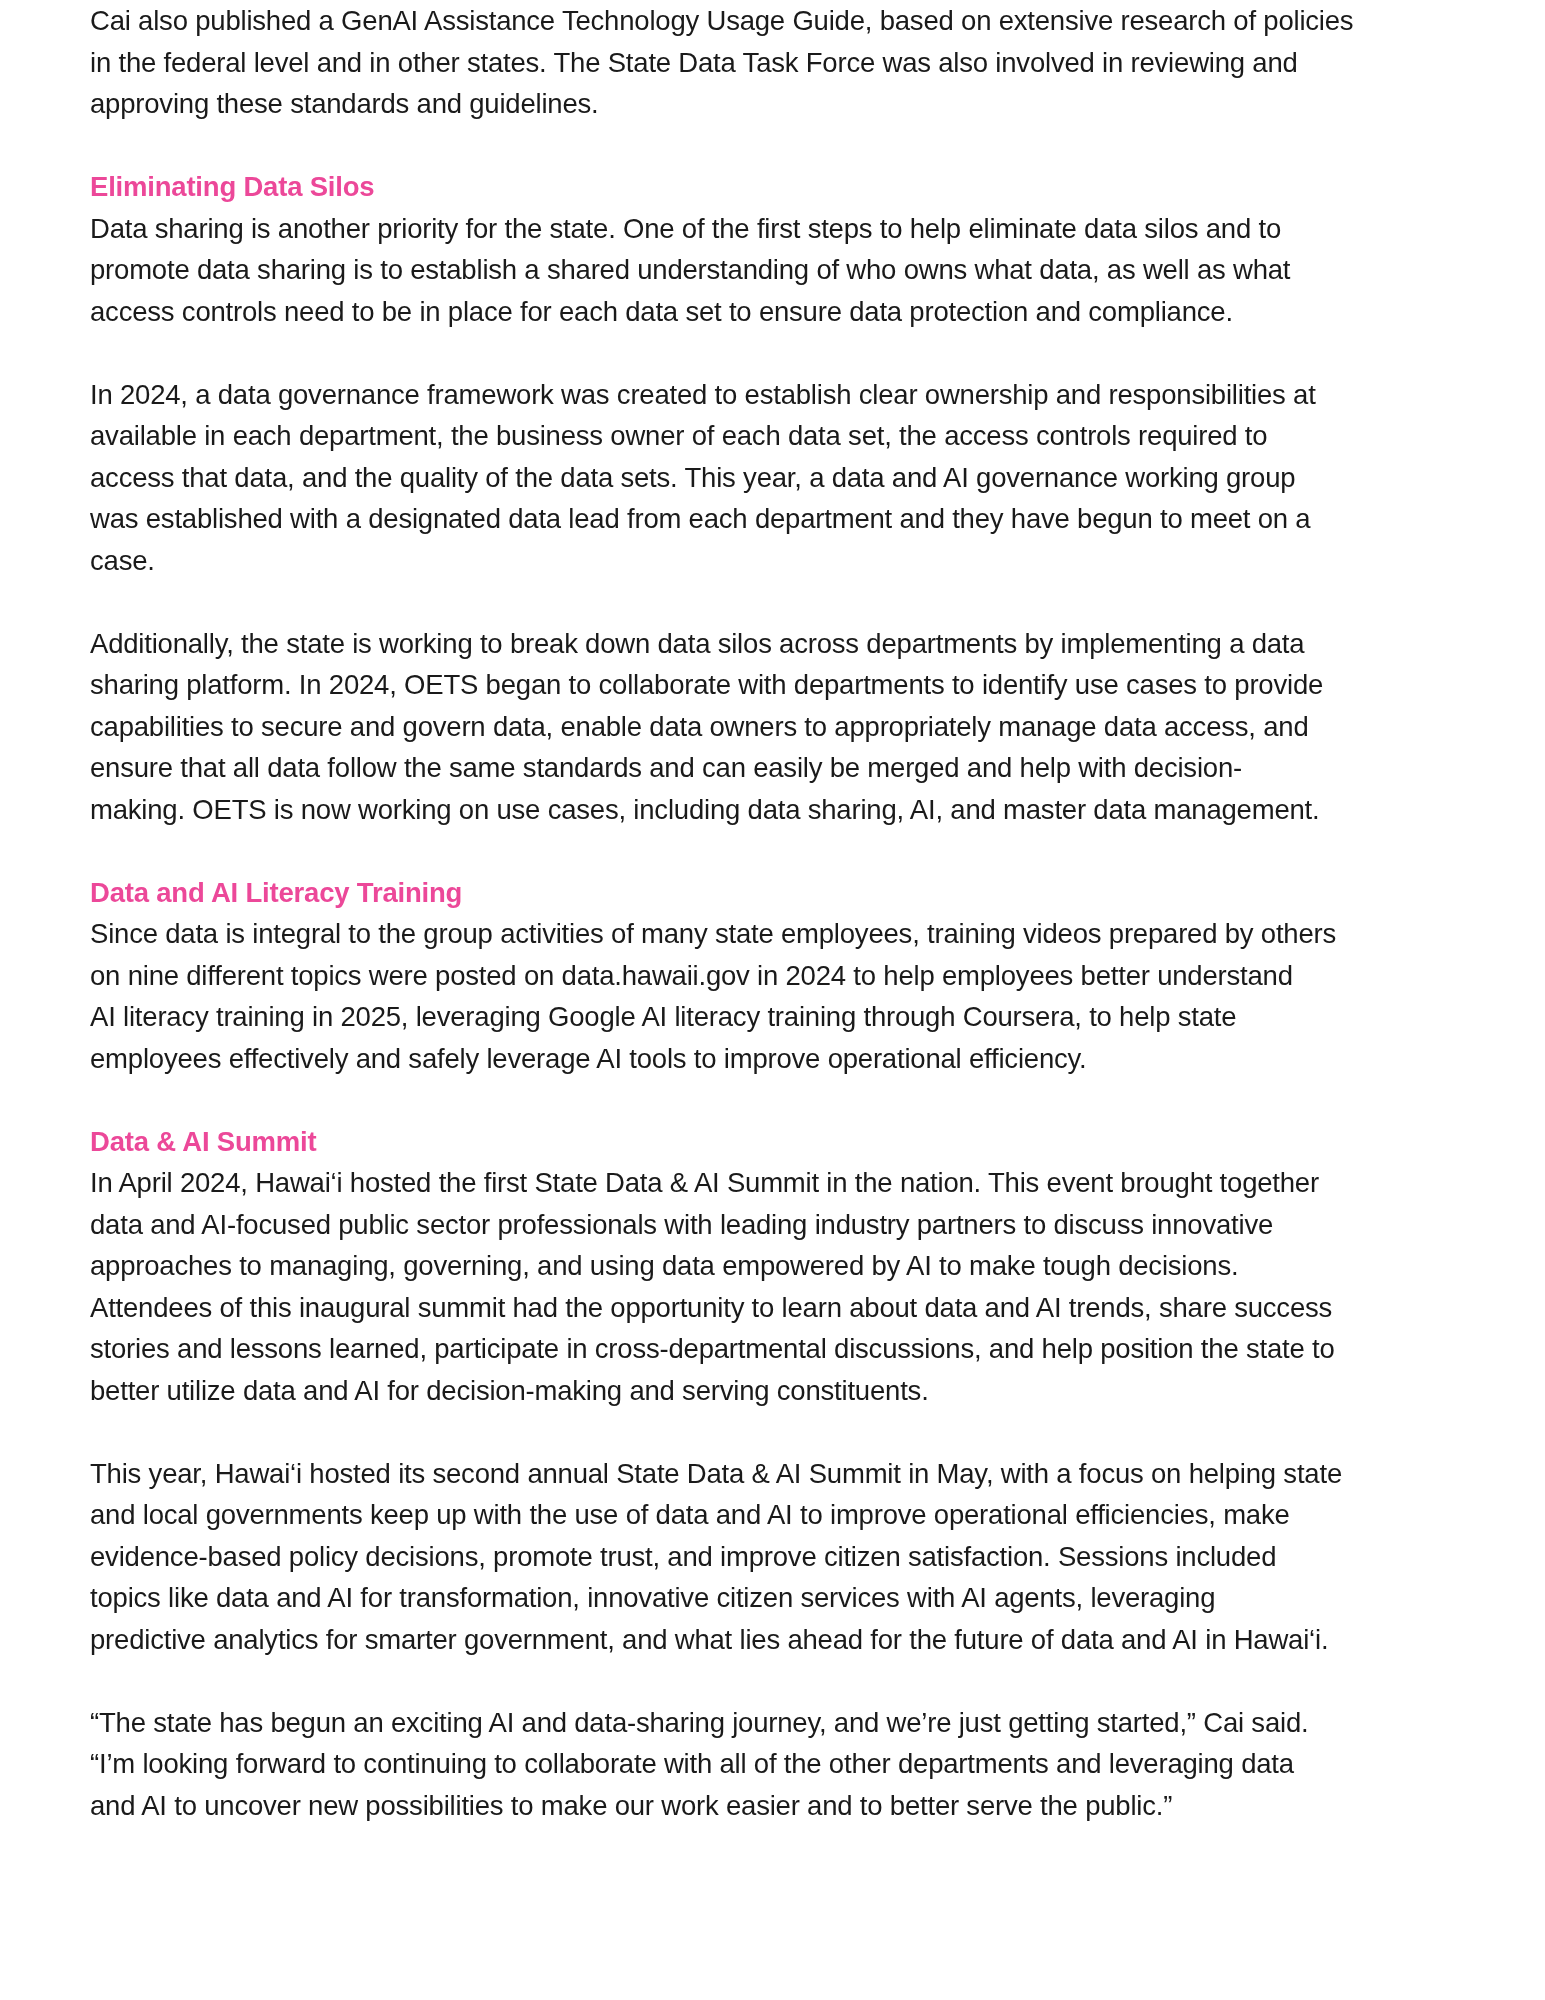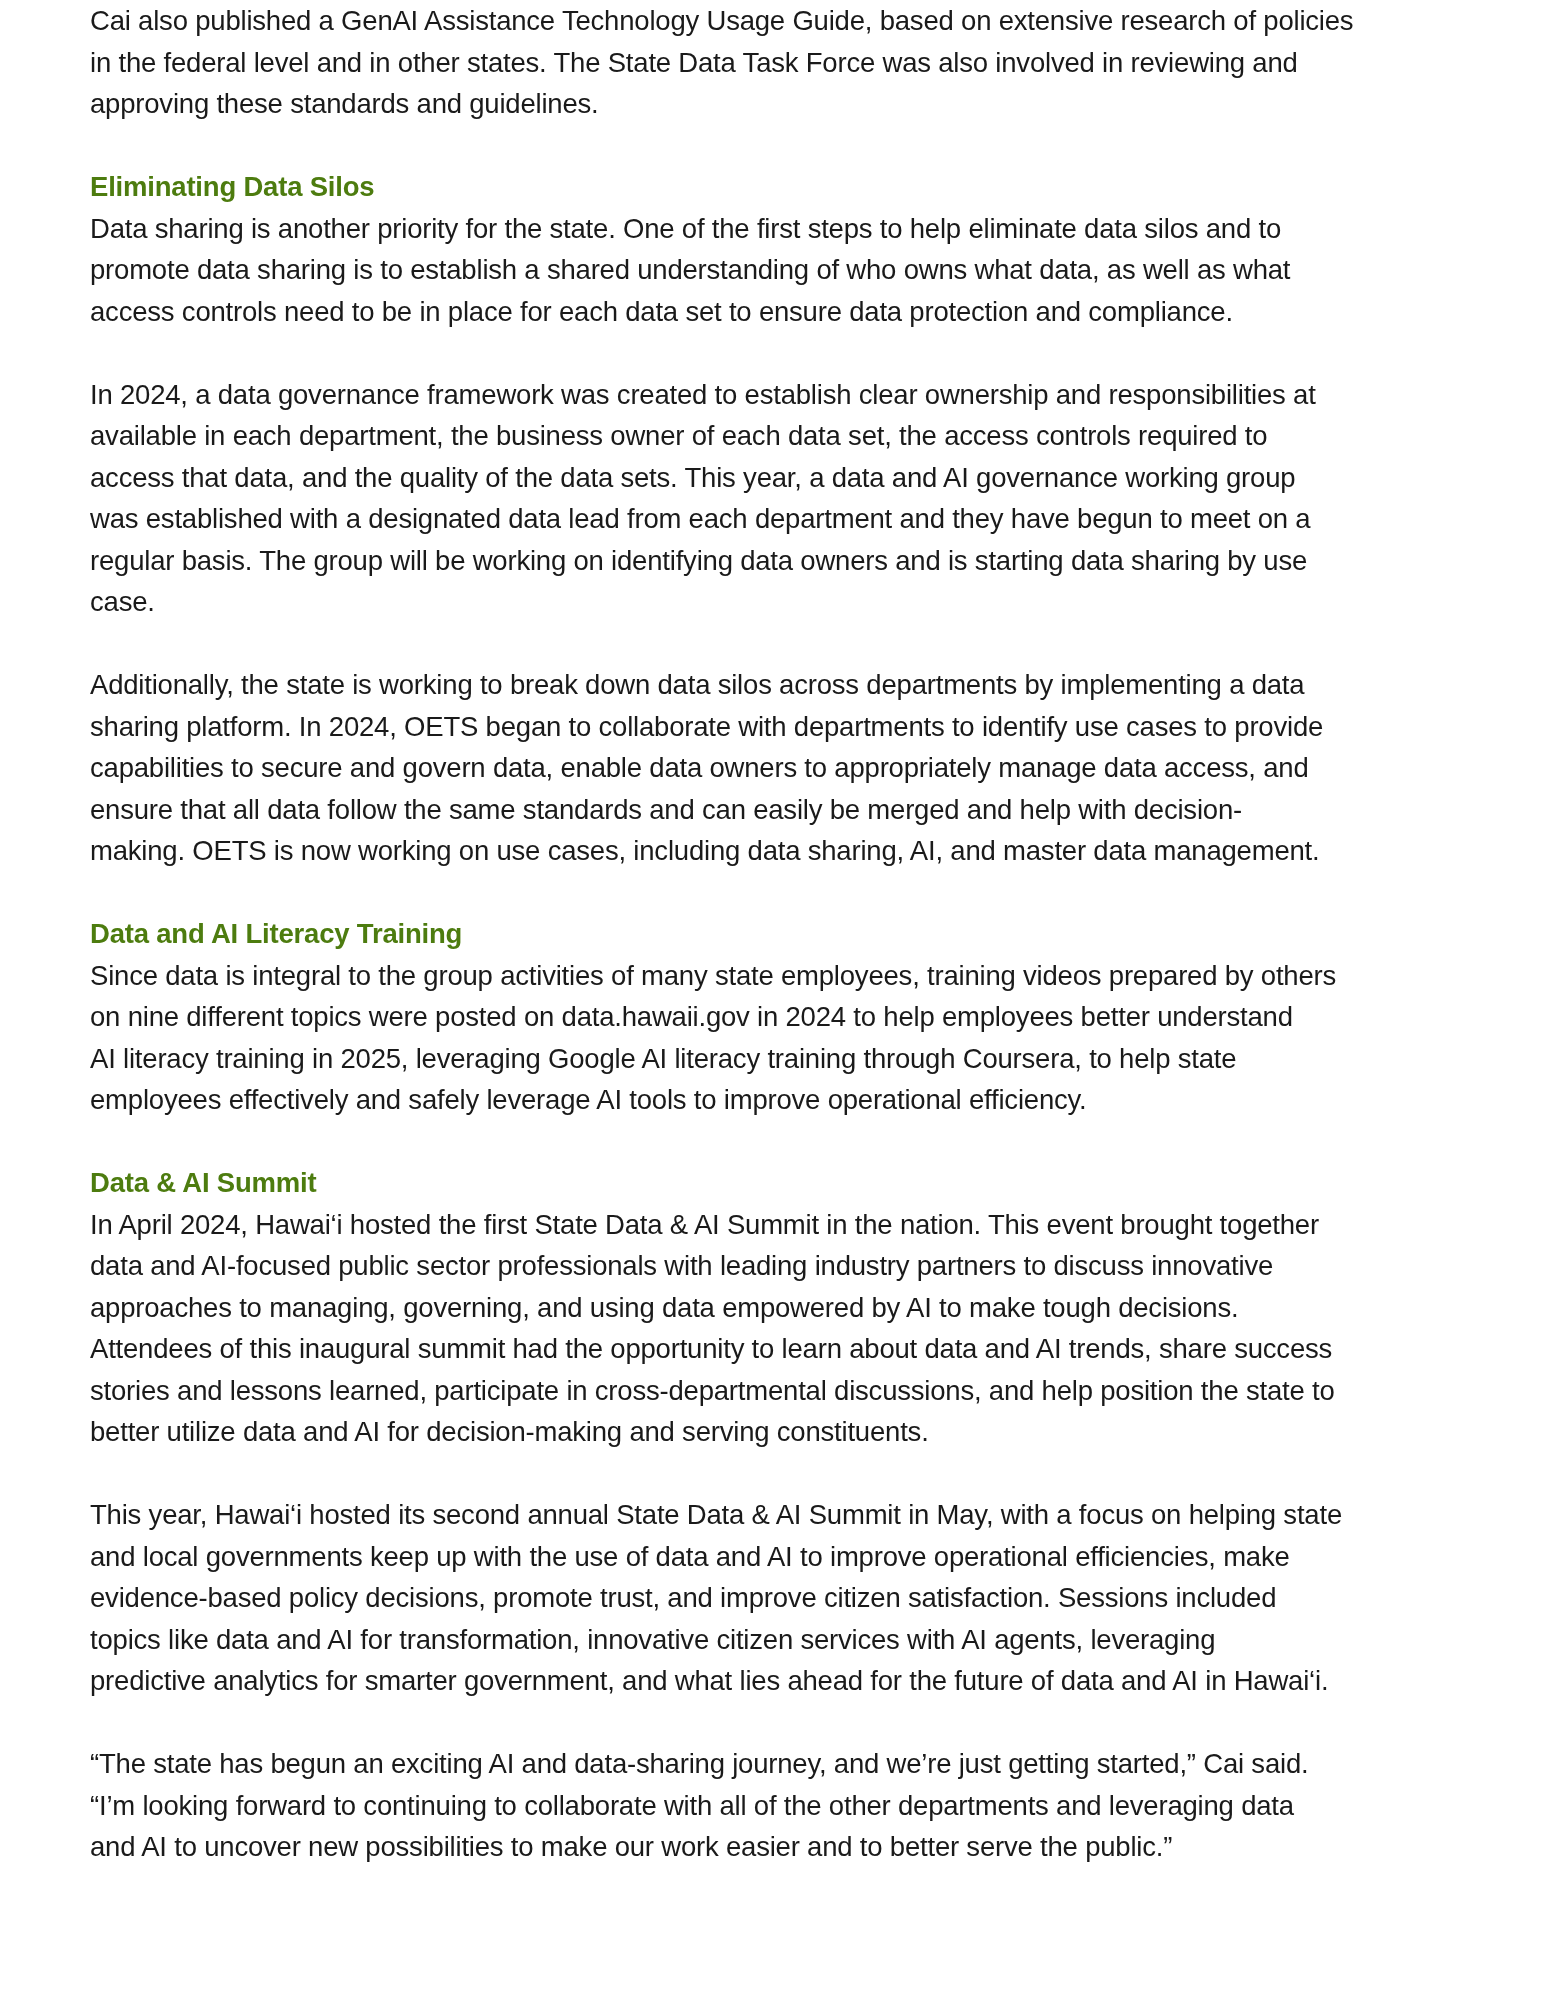--- a/index.html
+++ b/index.html
@@ -4,21 +4,21 @@
 <style>
   html, body { margin: 0; padding: 0; background: #ffffff; }
   body { width: 1545px; height: 2000px; position: relative; overflow: hidden; }
   .page {
     position: absolute; left: 90px; top: 0; width: 1420px;
     font-family: "Liberation Sans", sans-serif;
     font-size: 27.5px; color: #1a1a1a; letter-spacing: -0.2px;
   }
   .line { display: block; height: 41.5px; line-height: 41.5px; white-space: nowrap; }
   .gap { display: block; height: 41.5px; }
-  .heading { font-weight: bold; color: #4d7c0f; }
+  .heading { font-weight: bold; color: #ec4899; }
   .italic { }
 </style>
 </head>
 <body>
 
 <div class="page">
 
   <div>
     <span class="line">Cai also published a GenAI Assistance Technology Usage Guide, based on extensive research of policies</span>
     <span class="line">in the federal level and in other states. The State Data Task Force was also involved in reviewing and</span>
@@ -32,21 +32,20 @@
       <span class="line">Data sharing is another priority for the state. One of the first steps to help eliminate data silos and to</span>
       <span class="line">promote data sharing is to establish a shared understanding of who owns what data, as well as what</span>
       <span class="line">access controls need to be in place for each data set to ensure data protection and compliance.</span>
     </div>
     <span class="gap"></span>
     <div>
       <span class="line">In 2024, a data governance framework was created to establish clear ownership and responsibilities at</span>
       <span class="line">available in each department, the business owner of each data set, the access controls required to</span>
       <span class="line">access that data, and the quality of the data sets. This year, a data and AI governance working group</span>
       <span class="line">was established with a designated data lead from each department and they have begun to meet on a</span>
-      <span class="line">regular basis. The group will be working on identifying data owners and is starting data sharing by use</span>
       <span class="line">case.</span>
     </div>
     <span class="gap"></span>
     <div>
       <span class="line">Additionally, the state is working to break down data silos across departments by implementing a data</span>
       <span class="line">sharing platform. In 2024, OETS began to collaborate with departments to identify use cases to provide</span>
       <span class="line">capabilities to secure and govern data, enable data owners to appropriately manage data access, and</span>
       <span class="line">ensure that all data follow the same standards and can easily be merged and help with decision-</span>
       <span class="line">making. OETS is now working on use cases, including data sharing, AI, and master data management.</span>
     </div>

